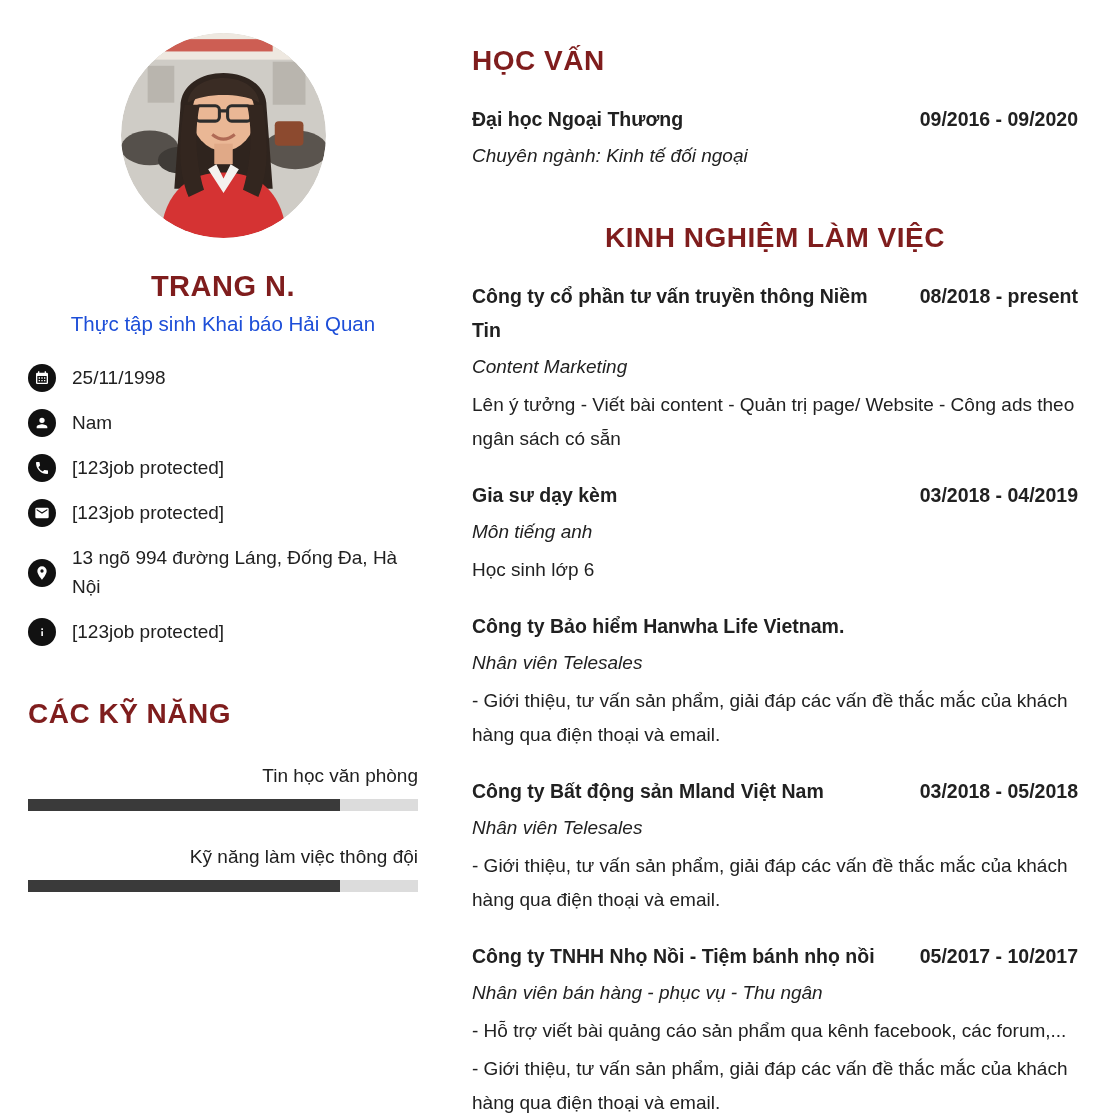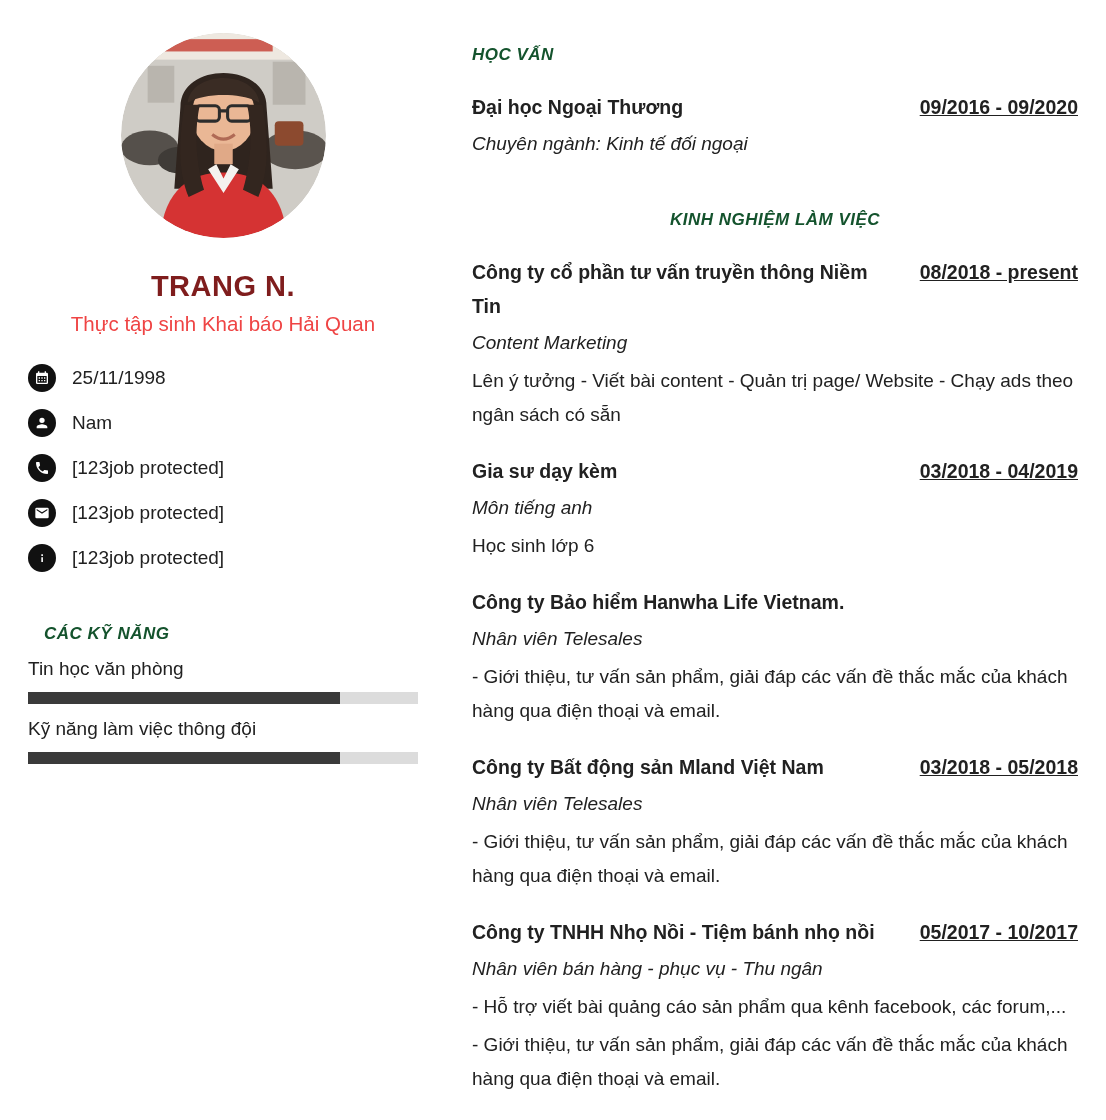--- a/index.html
+++ b/index.html
@@ -12,51 +12,51 @@
   .page { width:1106px; height:1120px; display:flex; padding:33px 28px 0 28px; }
 
   
   .left { width:390px; flex:0 0 390px; }
   .avatar-wrap { width:205px; height:205px; margin:0 auto; border-radius:50%; overflow:hidden; }
   .avatar-wrap svg { display:block; width:100%; height:100%; }
   .profile-name {
     margin-top:32px; text-align:center;
     font-size:29px; font-weight:bold; letter-spacing:0.5px; color:#7f1d1d;
   }
-  .profile-title { margin-top:9px; text-align:center; font-size:20.5px; color:#ef4444; }
+  .profile-title { margin-top:9px; text-align:center; font-size:20.5px; color:#1d4ed8; }
 
   .contacts { list-style:none; margin-top:27px; }
   .contact-row { display:flex; align-items:center; margin-bottom:16px; }
   .cicon {
     flex:0 0 28px; width:28px; height:28px; border-radius:50%;
     background:#111111; display:flex; align-items:center; justify-content:center;
     margin-right:16px; margin-top:1px;
   }
   .cicon svg { width:16px; height:16px; fill:#ffffff; }
   .contact-text { font-size:19px; line-height:29px; }
 
   .section-heading {
-    color:#14532d; font-size:17px; font-weight:bold; letter-spacing:0.5px;font-style:italic;
-  }
-  .skills-heading { margin-top:52px;margin-left:16px; }
-  .skill-item { margin-top:10px; }
+    color:#7f1d1d; font-size:28px; font-weight:bold; letter-spacing:0.5px;
+  }
+  .skills-heading { margin-top:52px; }
+  .skill-item { margin-top:31px;text-align:right; }
   .skill-label { font-size:19px; line-height:29px; margin-bottom:9px; }
   .skill-track { width:100%; height:12px; background:#dcdcdc; }
   .skill-fill { height:100%; background:#3a3a3a; }
 
   
   .right { flex:1; margin-left:54px; padding-top:12px; }
   .edu-section .section-heading { margin-bottom:25px; }
   .exp-section { margin-top:49px; }
   .exp-section .section-heading { margin-bottom:25px;text-align:center; }
 
   .entry { margin-bottom:22px; }
   .entry-head { display:flex; align-items:flex-start; }
   .entry-title { flex:1; font-size:19.5px; font-weight:bold; line-height:34px; padding-right:28px; }
-  .entry-dates { flex:0 0 auto; white-space:nowrap; font-size:19.5px; font-weight:bold; line-height:34px;text-decoration:underline; }
+  .entry-dates { flex:0 0 auto; white-space:nowrap; font-size:19.5px; font-weight:bold; line-height:34px; }
   .entry-role { font-style:italic; font-size:19px; line-height:34px; margin-top:3px; }
   .entry-desc { font-size:19px; line-height:34px; margin-top:4px; }
 </style>
 </head>
 <body>
 
 <div class="page">
 
   <aside class="left">
 
@@ -125,20 +125,28 @@
         <span class="cicon">
           <svg viewBox="0 0 24 24">
               <path d="M20 4H4a2 2 0 00-2 2v12a2 2 0 002 2h16a2 2 0 002-2V6a2 2 0 00-2-2zm0 4l-8 5-8-5V6l8 5 8-5v2z"></path>
             </svg>
         </span>
         <span class="contact-text">[123job protected]</span>
       </li>
       <li class="contact-row">
         <span class="cicon">
           <svg viewBox="0 0 24 24">
+              <path d="M12 2a7 7 0 00-7 7c0 5.25 7 13 7 13s7-7.75 7-13a7 7 0 00-7-7zm0 9.5a2.5 2.5 0 110-5 2.5 2.5 0 010 5z"></path>
+            </svg>
+        </span>
+        <span class="contact-text">13 ngõ 994 đường Láng, Đống Đa, Hà Nội</span>
+      </li>
+      <li class="contact-row">
+        <span class="cicon">
+          <svg viewBox="0 0 24 24">
               <path d="M11 6.5h2.4v2.4H11zM11 11h2.4v7H11z"></path>
             </svg>
         </span>
         <span class="contact-text">[123job protected]</span>
       </li>
     </ul>
 
     <h2 class="section-heading skills-heading">CÁC KỸ NĂNG</h2>
 
     <div class="skill-item">
@@ -171,21 +179,21 @@
 
     <section class="exp-section">
       <h2 class="section-heading">KINH NGHIỆM LÀM VIỆC</h2>
 
       <div class="entry">
         <div class="entry-head">
           <div class="entry-title">Công ty cổ phần tư vấn truyền thông Niềm Tin</div>
           <div class="entry-dates">08/2018 - present</div>
         </div>
         <div class="entry-role">Content Marketing</div>
-        <p class="entry-desc">Lên ý tưởng - Viết bài content - Quản trị page/ Website - Chạy ads theo ngân sách có sẵn</p>
+        <p class="entry-desc">Lên ý tưởng - Viết bài content - Quản trị page/ Website - Công ads theo ngân sách có sẵn</p>
       </div>
 
       <div class="entry">
         <div class="entry-head">
           <div class="entry-title">Gia sư dạy kèm</div>
           <div class="entry-dates">03/2018 - 04/2019</div>
         </div>
         <div class="entry-role">Môn tiếng anh</div>
         <p class="entry-desc">Học sinh lớp 6</p>
       </div>

